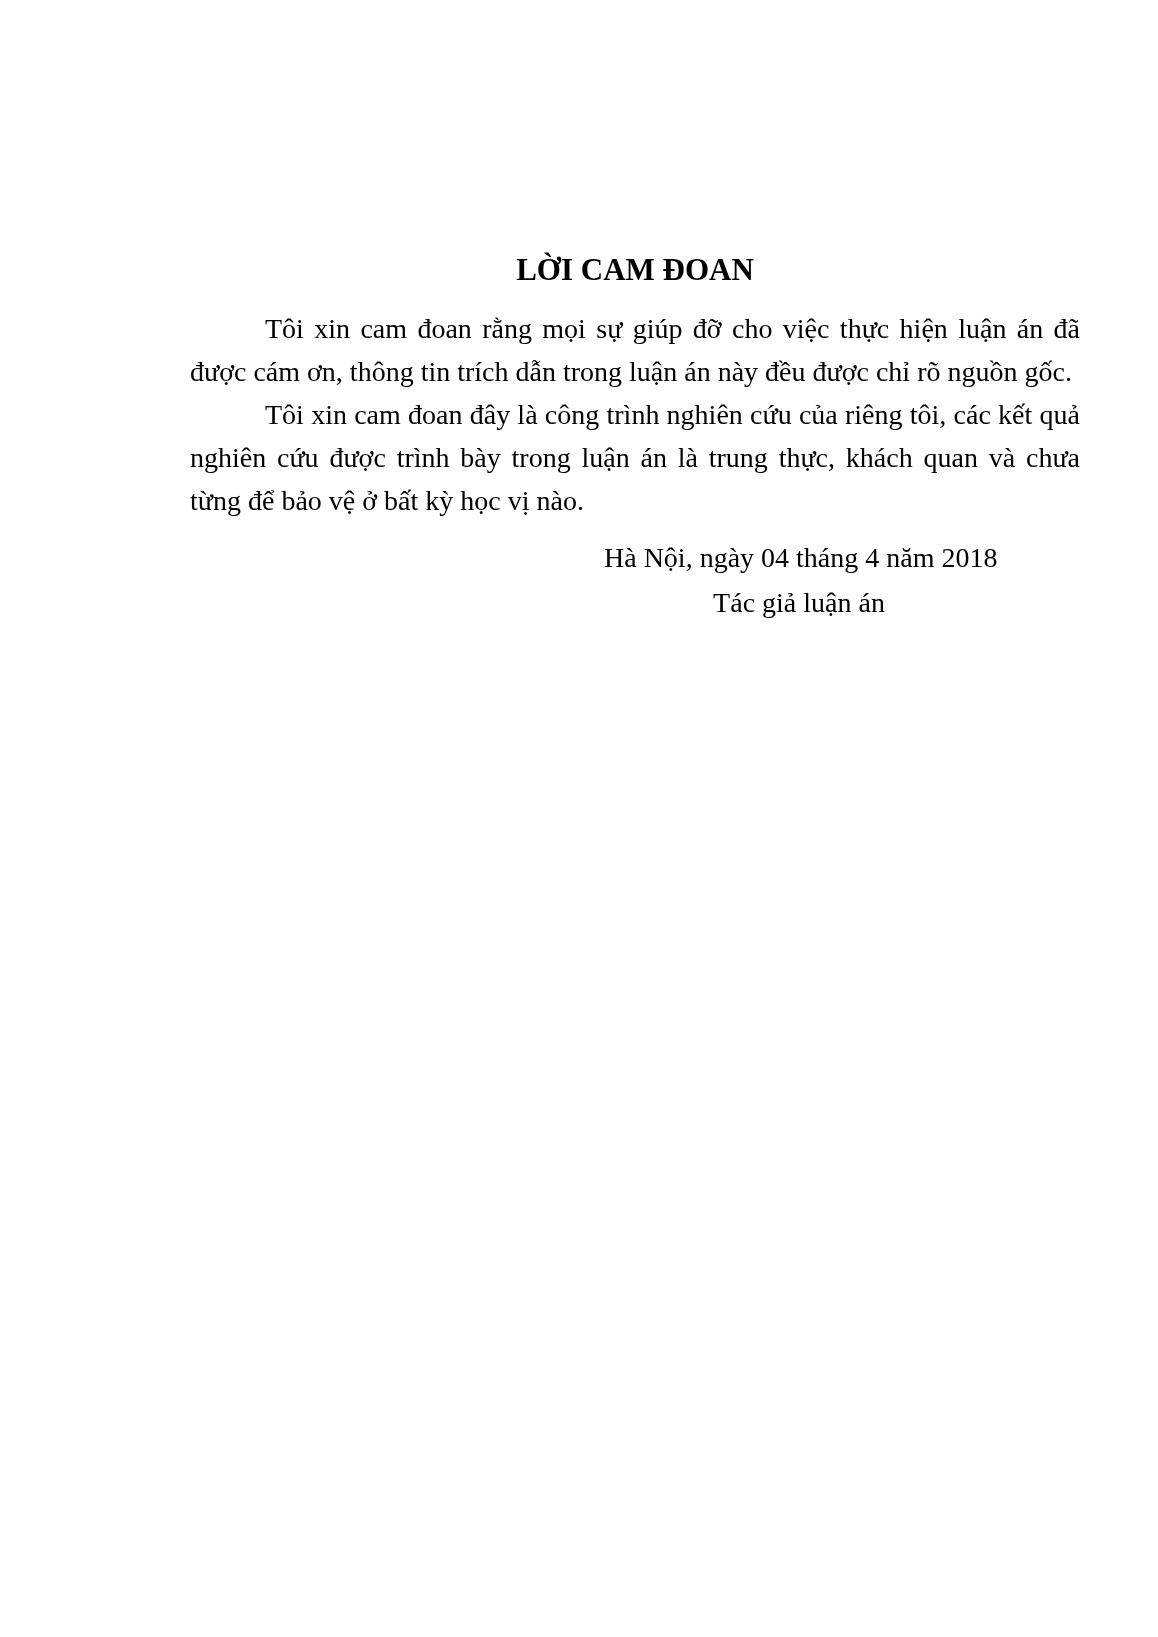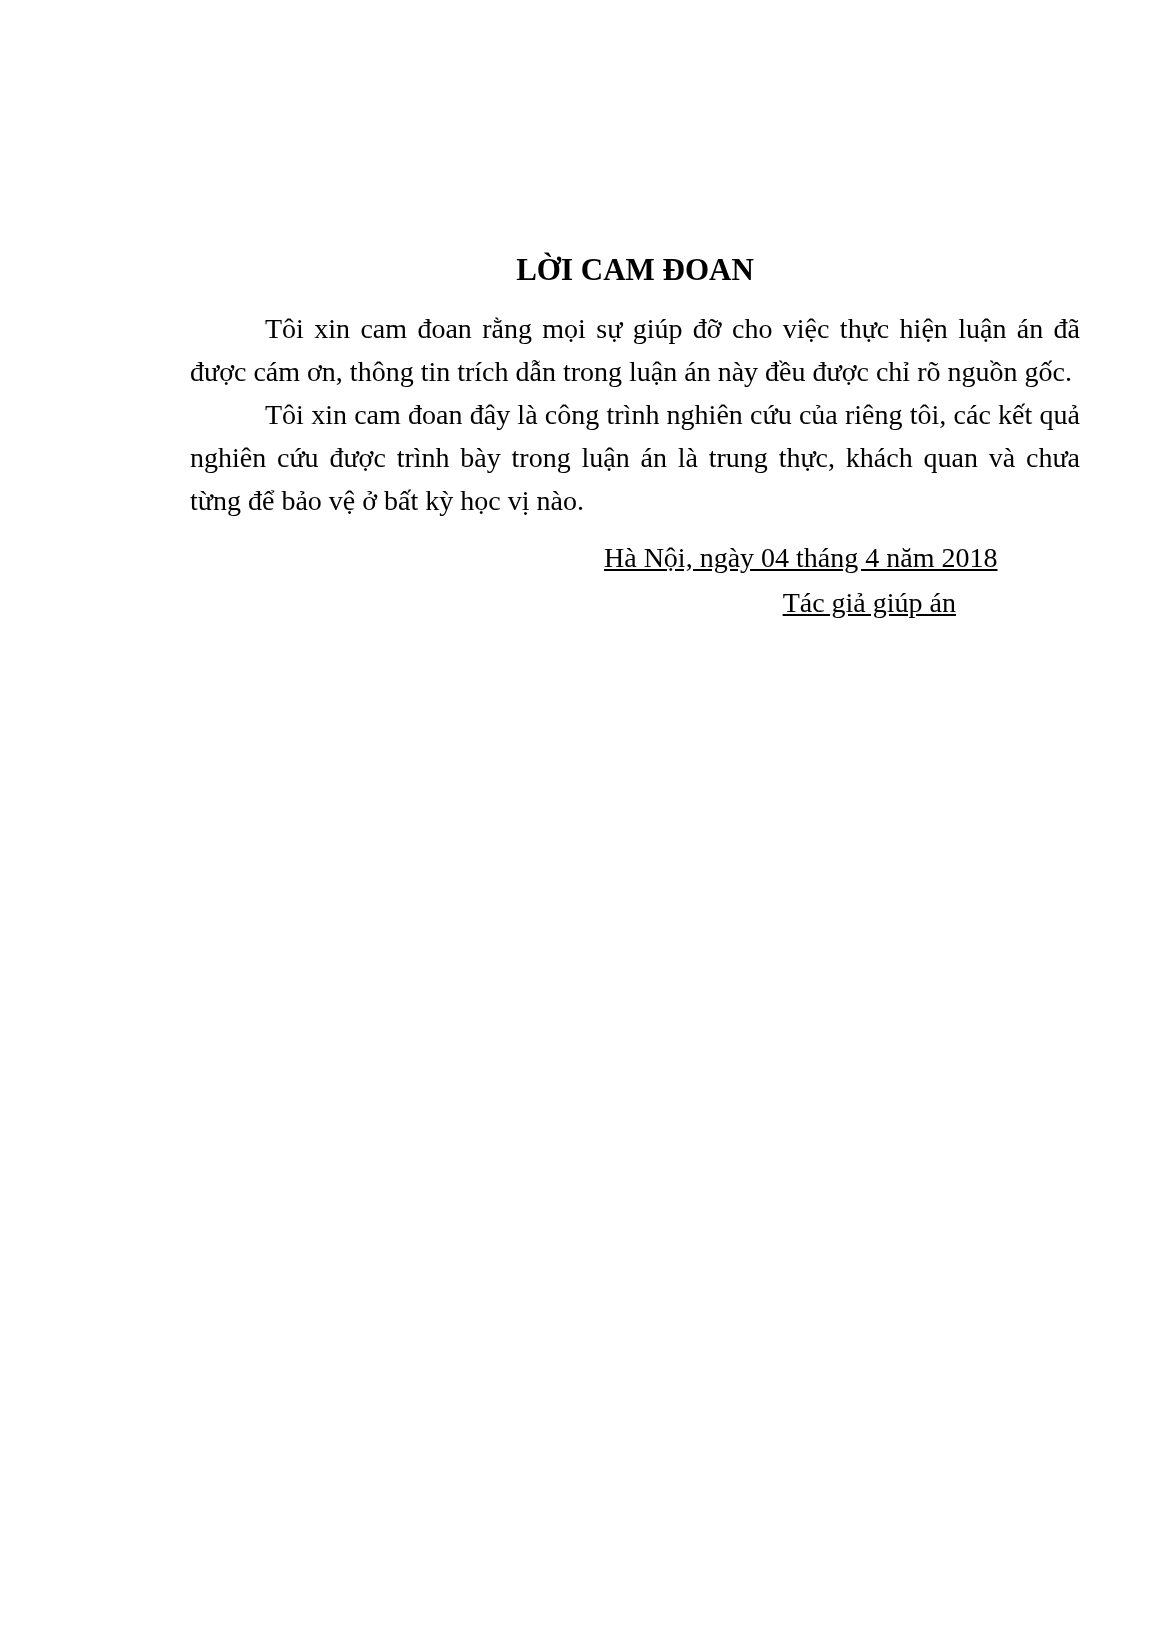--- a/index.html
+++ b/index.html
@@ -32,22 +32,21 @@
     margin: 0;
     font-size: 28px;
     line-height: 43px;
     text-align: justify;
     text-indent: 75px;
   }
   .closing {
     margin-top: 14px;
     margin-left: 414px;
     width: 352px;
-    text-align: right;
-    text-decoration: underline;
+    text-align: center;
   }
   .dateline {
     font-size: 28px;
     line-height: 43px;
     white-space: nowrap;
   }
   .signature {
     font-size: 28px;
     line-height: 43px;
     margin-top: 2px;
@@ -60,15 +59,15 @@
 
 <div class="page">
   <h1 class="doc-title">LỜI CAM ĐOAN</h1>
 
   <p class="body-para">Tôi xin cam đoan rằng mọi sự giúp đỡ cho việc thực hiện luận án đã được cám ơn, thông tin trích dẫn trong luận án này đều được chỉ rõ nguồn gốc.</p>
 
   <p class="body-para">Tôi xin cam đoan đây là công trình nghiên cứu của riêng tôi, các kết quả nghiên cứu được trình bày trong luận án là trung thực, khách quan và chưa từng để bảo vệ ở bất kỳ học vị nào.</p>
 
   <div class="closing">
     <div class="dateline">Hà Nội, ngày 04 tháng 4 năm 2018</div>
-    <div class="signature">Tác giả giúp án</div>
+    <div class="signature">Tác giả luận án</div>
   </div>
 </div>
 
 </body></html>

